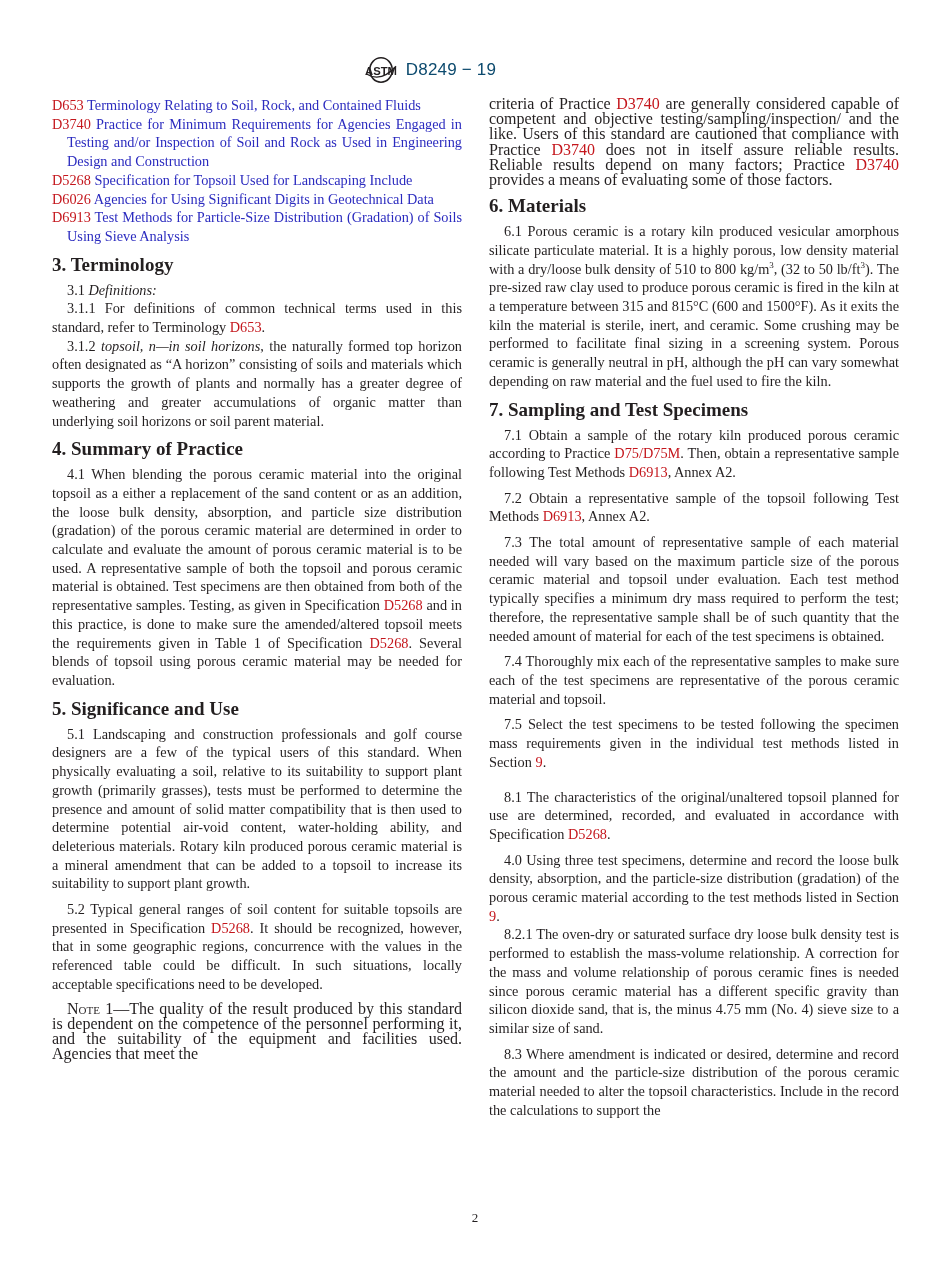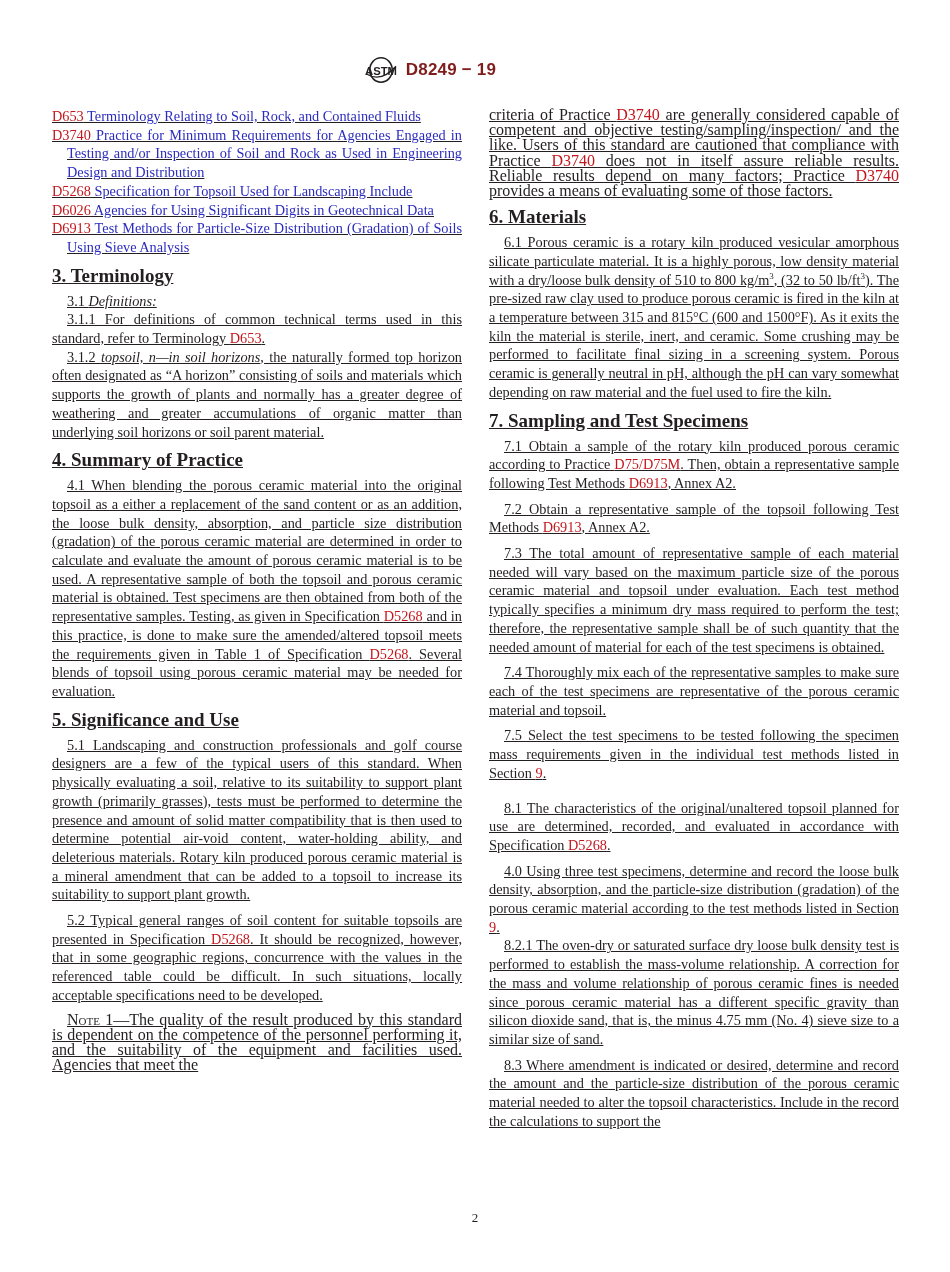--- a/index.html
+++ b/index.html
@@ -1,23 +1,23 @@
 <!DOCTYPE html>
 <html><head>
 <meta charset="utf-8">
 <style>
   html, body { margin: 0; padding: 0; background: #ffffff; }
   body { width: 950px; height: 1272px; position: relative; overflow: hidden;
          font-family: "Liberation Serif", "DejaVu Serif", serif; color: #231f20; }
   .header { position: absolute; top: 54px; left: 0; width: 858px; height: 32px;
             display: flex; justify-content: center; align-items: center; gap: 6px; }
   .logo { width: 38px; height: 30px; }
-  .doc-id { font-family: "Liberation Sans", "DejaVu Sans", sans-serif; font-weight: bold;
-            font-size: 17px; color: #7f1d1d; letter-spacing: 0.2px; }
-  .col { position: absolute; top: 107px; width: 410px; font-size: 14.3px; line-height: 18.7px; text-decoration: underline; }
+  .doc-id { font-family: "Liberation Sans", "DejaVu Sans", sans-serif; font-weight: normal;
+            font-size: 17px; color: #0c4a6e; letter-spacing: 0.2px; }
+  .col { position: absolute; top: 96px; width: 410px; font-size: 14.3px; line-height: 18.7px; }
   .col-left { left: 52px; }
   .col-right { left: 489px; }
   p { margin: 0; text-align: justify; }
   .indent { text-indent: 15px; }
   .ref-item { padding-left: 15px; text-indent: -15px; text-align: justify; color: #2b2bbf; }
   .ref-code { color: #c4161c; }
   .ref-title { color: #2b2bbf; }
   .link { color: #c4161c; }
   h2 { font-size: 19px; font-weight: bold; margin: 0; line-height: 19px; }
   .gap-s { height: 7px; }
@@ -40,21 +40,21 @@
   </svg>
   <span class="doc-id">D8249 − 19</span>
 </div>
 
 <div class="col col-left">
   <div>
     <div class="ref-item">
       <span class="ref-code">D653</span><span class="ref-title"> Terminology Relating to Soil, Rock, and Contained Fluids</span>
     </div>
     <div class="ref-item">
-      <span class="ref-code">D3740</span><span class="ref-title"> Practice for Minimum Requirements for Agencies Engaged in Testing and/or Inspection of Soil and Rock as Used in Engineering Design and Distribution</span>
+      <span class="ref-code">D3740</span><span class="ref-title"> Practice for Minimum Requirements for Agencies Engaged in Testing and/or Inspection of Soil and Rock as Used in Engineering Design and Construction</span>
     </div>
     <div class="ref-item">
       <span class="ref-code">D5268</span><span class="ref-title"> Specification for Topsoil Used for Landscaping Include</span>
     </div>
     <div class="ref-item">
       <span class="ref-code">D6026</span><span class="ref-title"> Agencies for Using Significant Digits in Geotechnical Data</span>
     </div>
     <div class="ref-item">
       <span class="ref-code">D6913</span><span class="ref-title"> Test Methods for Particle-Size Distribution (Gradation) of Soils Using Sieve Analysis</span>
     </div>

